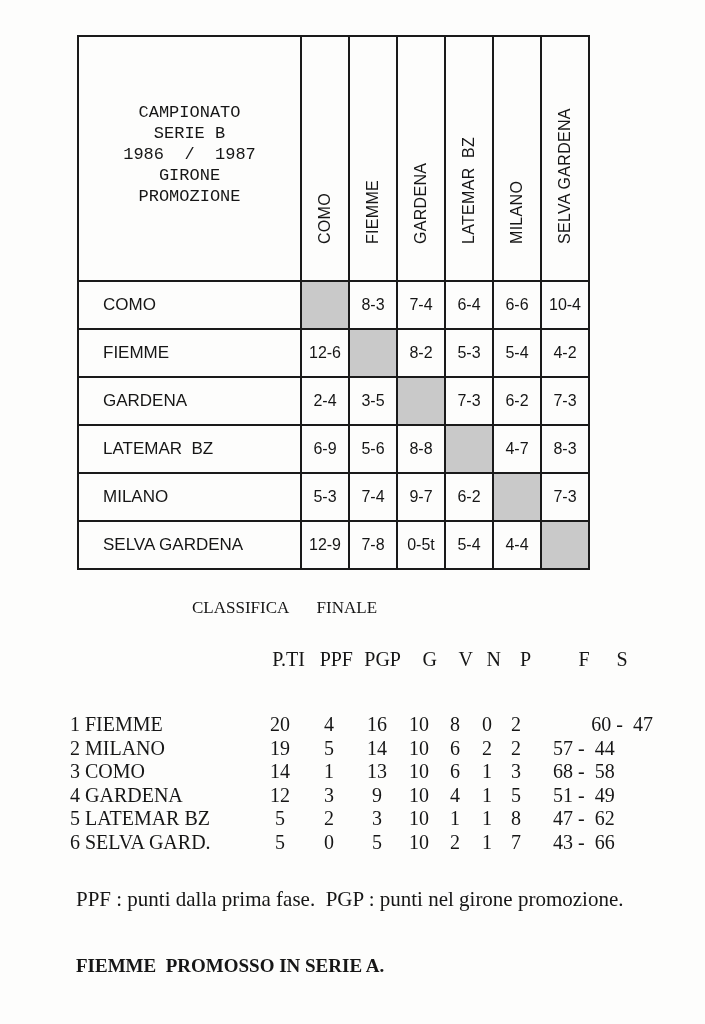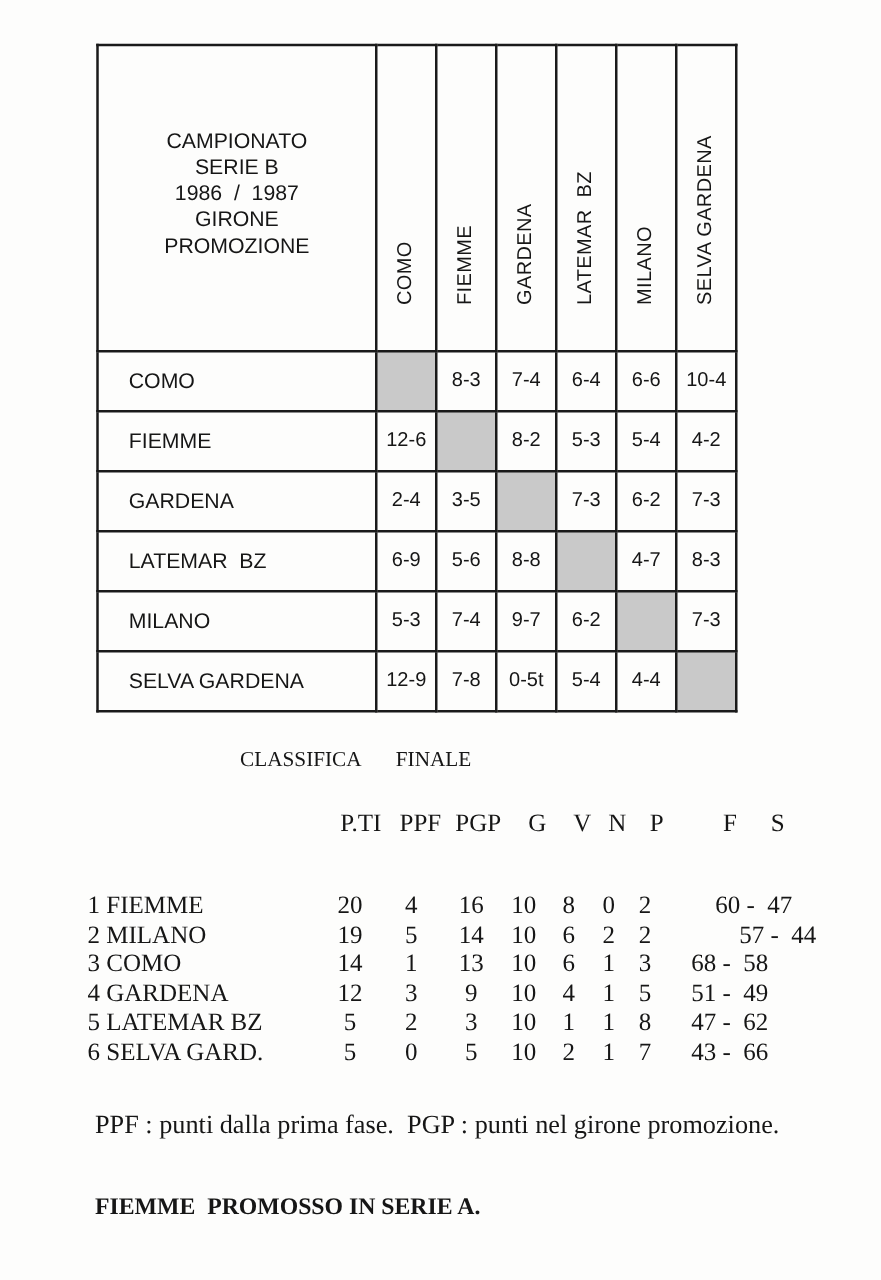--- a/index.html
+++ b/index.html
@@ -1,20 +1,20 @@
 <!DOCTYPE html>
 <html><head>
 <meta charset="utf-8">
 <style>
   html,body{margin:0;padding:0;background:#fdfdfc;}
   body{width:705px;height:1024px;position:relative;overflow:hidden;color:#161616;}
   .matrix{position:absolute;left:77px;top:35px;border-collapse:collapse;font-family:"Liberation Sans",sans-serif;}
   .matrix td,.matrix th{border:2px solid #1a1a1a;padding:0;}
   .title-cell{width:221px;height:243px;text-align:center;vertical-align:middle;font-weight:normal;font-size:17px;line-height:21px;}
-  .title-cell div{margin-top:-8px;}
+  .title-cell div{margin-top:-8px;font-family:Liberation Mono, monospace;}
   .col-head{width:46px;height:243px;position:relative;font-weight:normal;}
   .col-head span{position:absolute;left:50%;bottom:18px;transform-origin:0 0;transform:rotate(-90deg) translate(0,-50%);white-space:nowrap;font-size:16px;letter-spacing:0.3px;}
   .row-name{height:46px;font-size:17px;padding-left:24px !important;text-align:left;}
   .score{text-align:center;font-size:16px;width:46px;}
   .diag{background:#c9c9c9;}
   .serif{font-family:"Liberation Serif",serif;}
   .cls-title{position:absolute;left:192px;top:598px;font-size:17px;word-spacing:24px;}
   .standings{position:absolute;left:70px;top:645px;border-collapse:collapse;font-size:20px;}
   .standings td,.standings th{padding:0;font-weight:normal;height:23.5px;text-align:center;}
   .standings thead th{height:28px;padding-bottom:40px;text-align:right;}
@@ -132,32 +132,32 @@
   <tbody>
     <tr>
       <td class="team">1 FIEMME</td>
       <td>20</td>
       <td>4</td>
       <td>16</td>
       <td>10</td>
       <td>8</td>
       <td>0</td>
       <td>2</td>
-      <td style="white-space:pre;text-align:center;padding-left:22px">60 -  47</td>
+      <td style="white-space:pre;text-align:right;padding-left:22px">60 -  47</td>
     </tr>
     <tr>
       <td class="team">2 MILANO</td>
       <td>19</td>
       <td>5</td>
       <td>14</td>
       <td>10</td>
       <td>6</td>
       <td>2</td>
       <td>2</td>
-      <td style="white-space:pre;text-align:right;padding-left:22px">57 -  44</td>
+      <td style="white-space:pre;text-align:left;padding-left:22px">57 -  44</td>
     </tr>
     <tr>
       <td class="team">3 COMO</td>
       <td>14</td>
       <td>1</td>
       <td>13</td>
       <td>10</td>
       <td>6</td>
       <td>1</td>
       <td>3</td>

